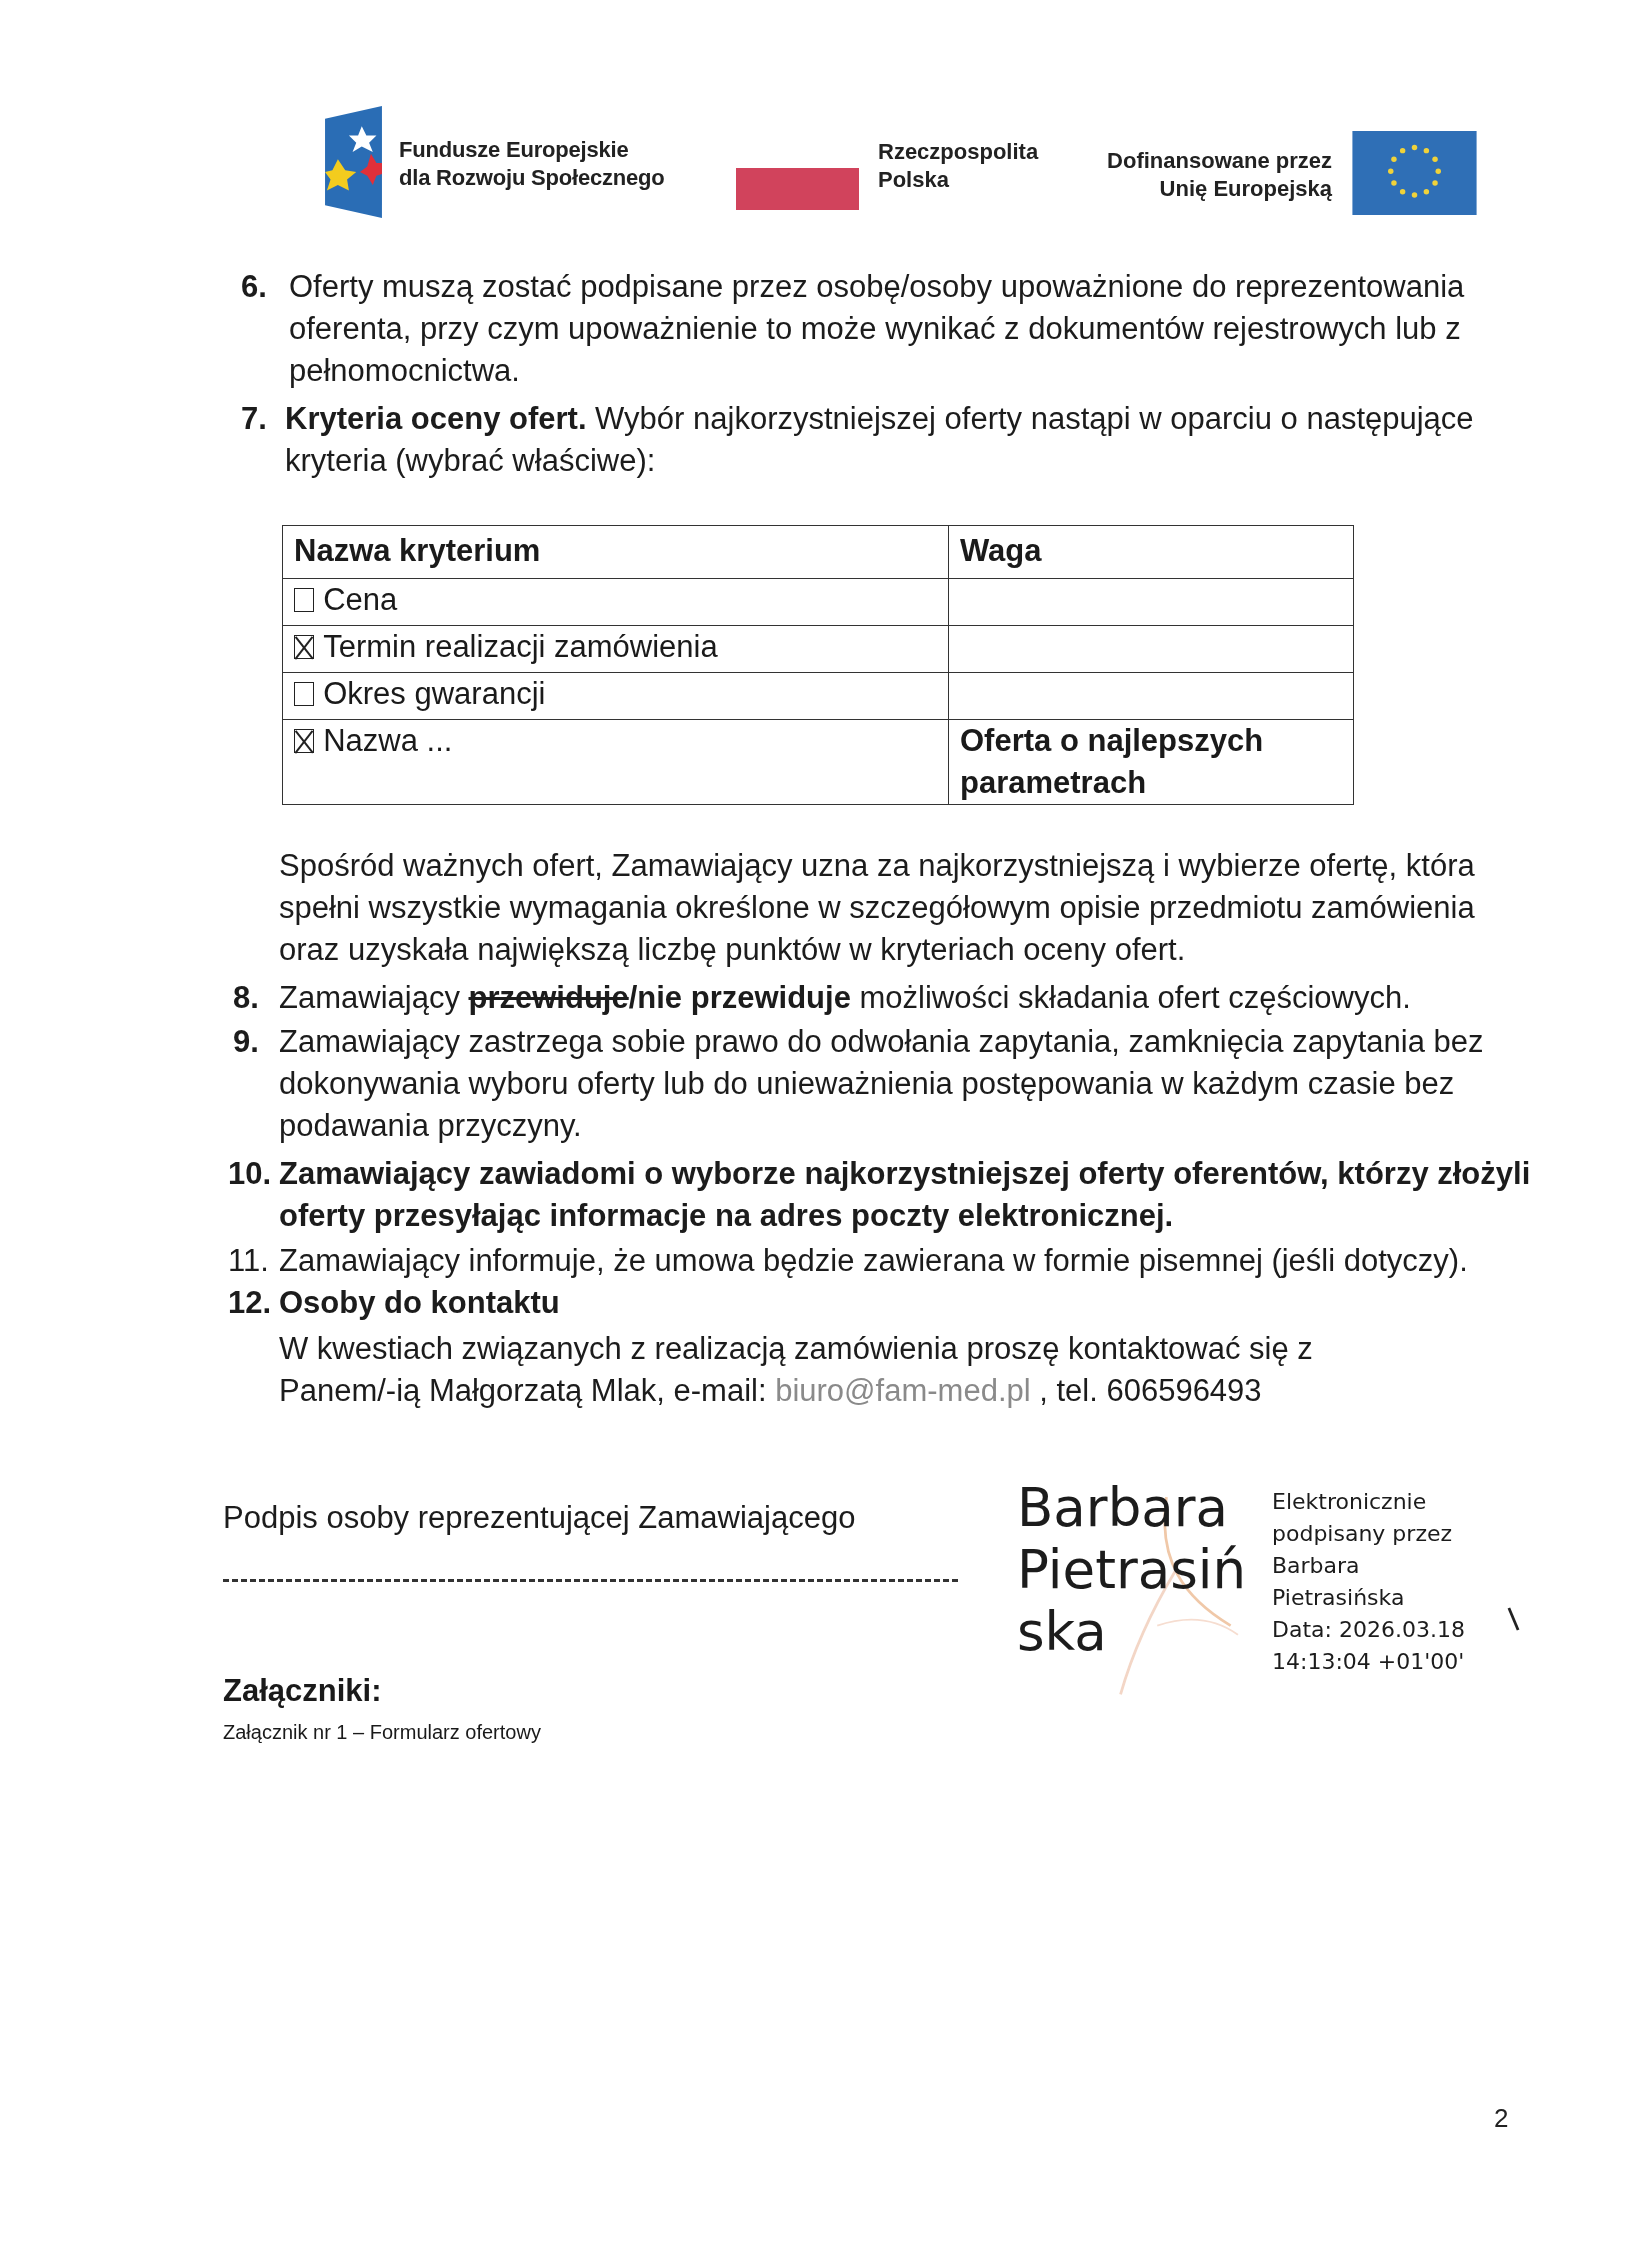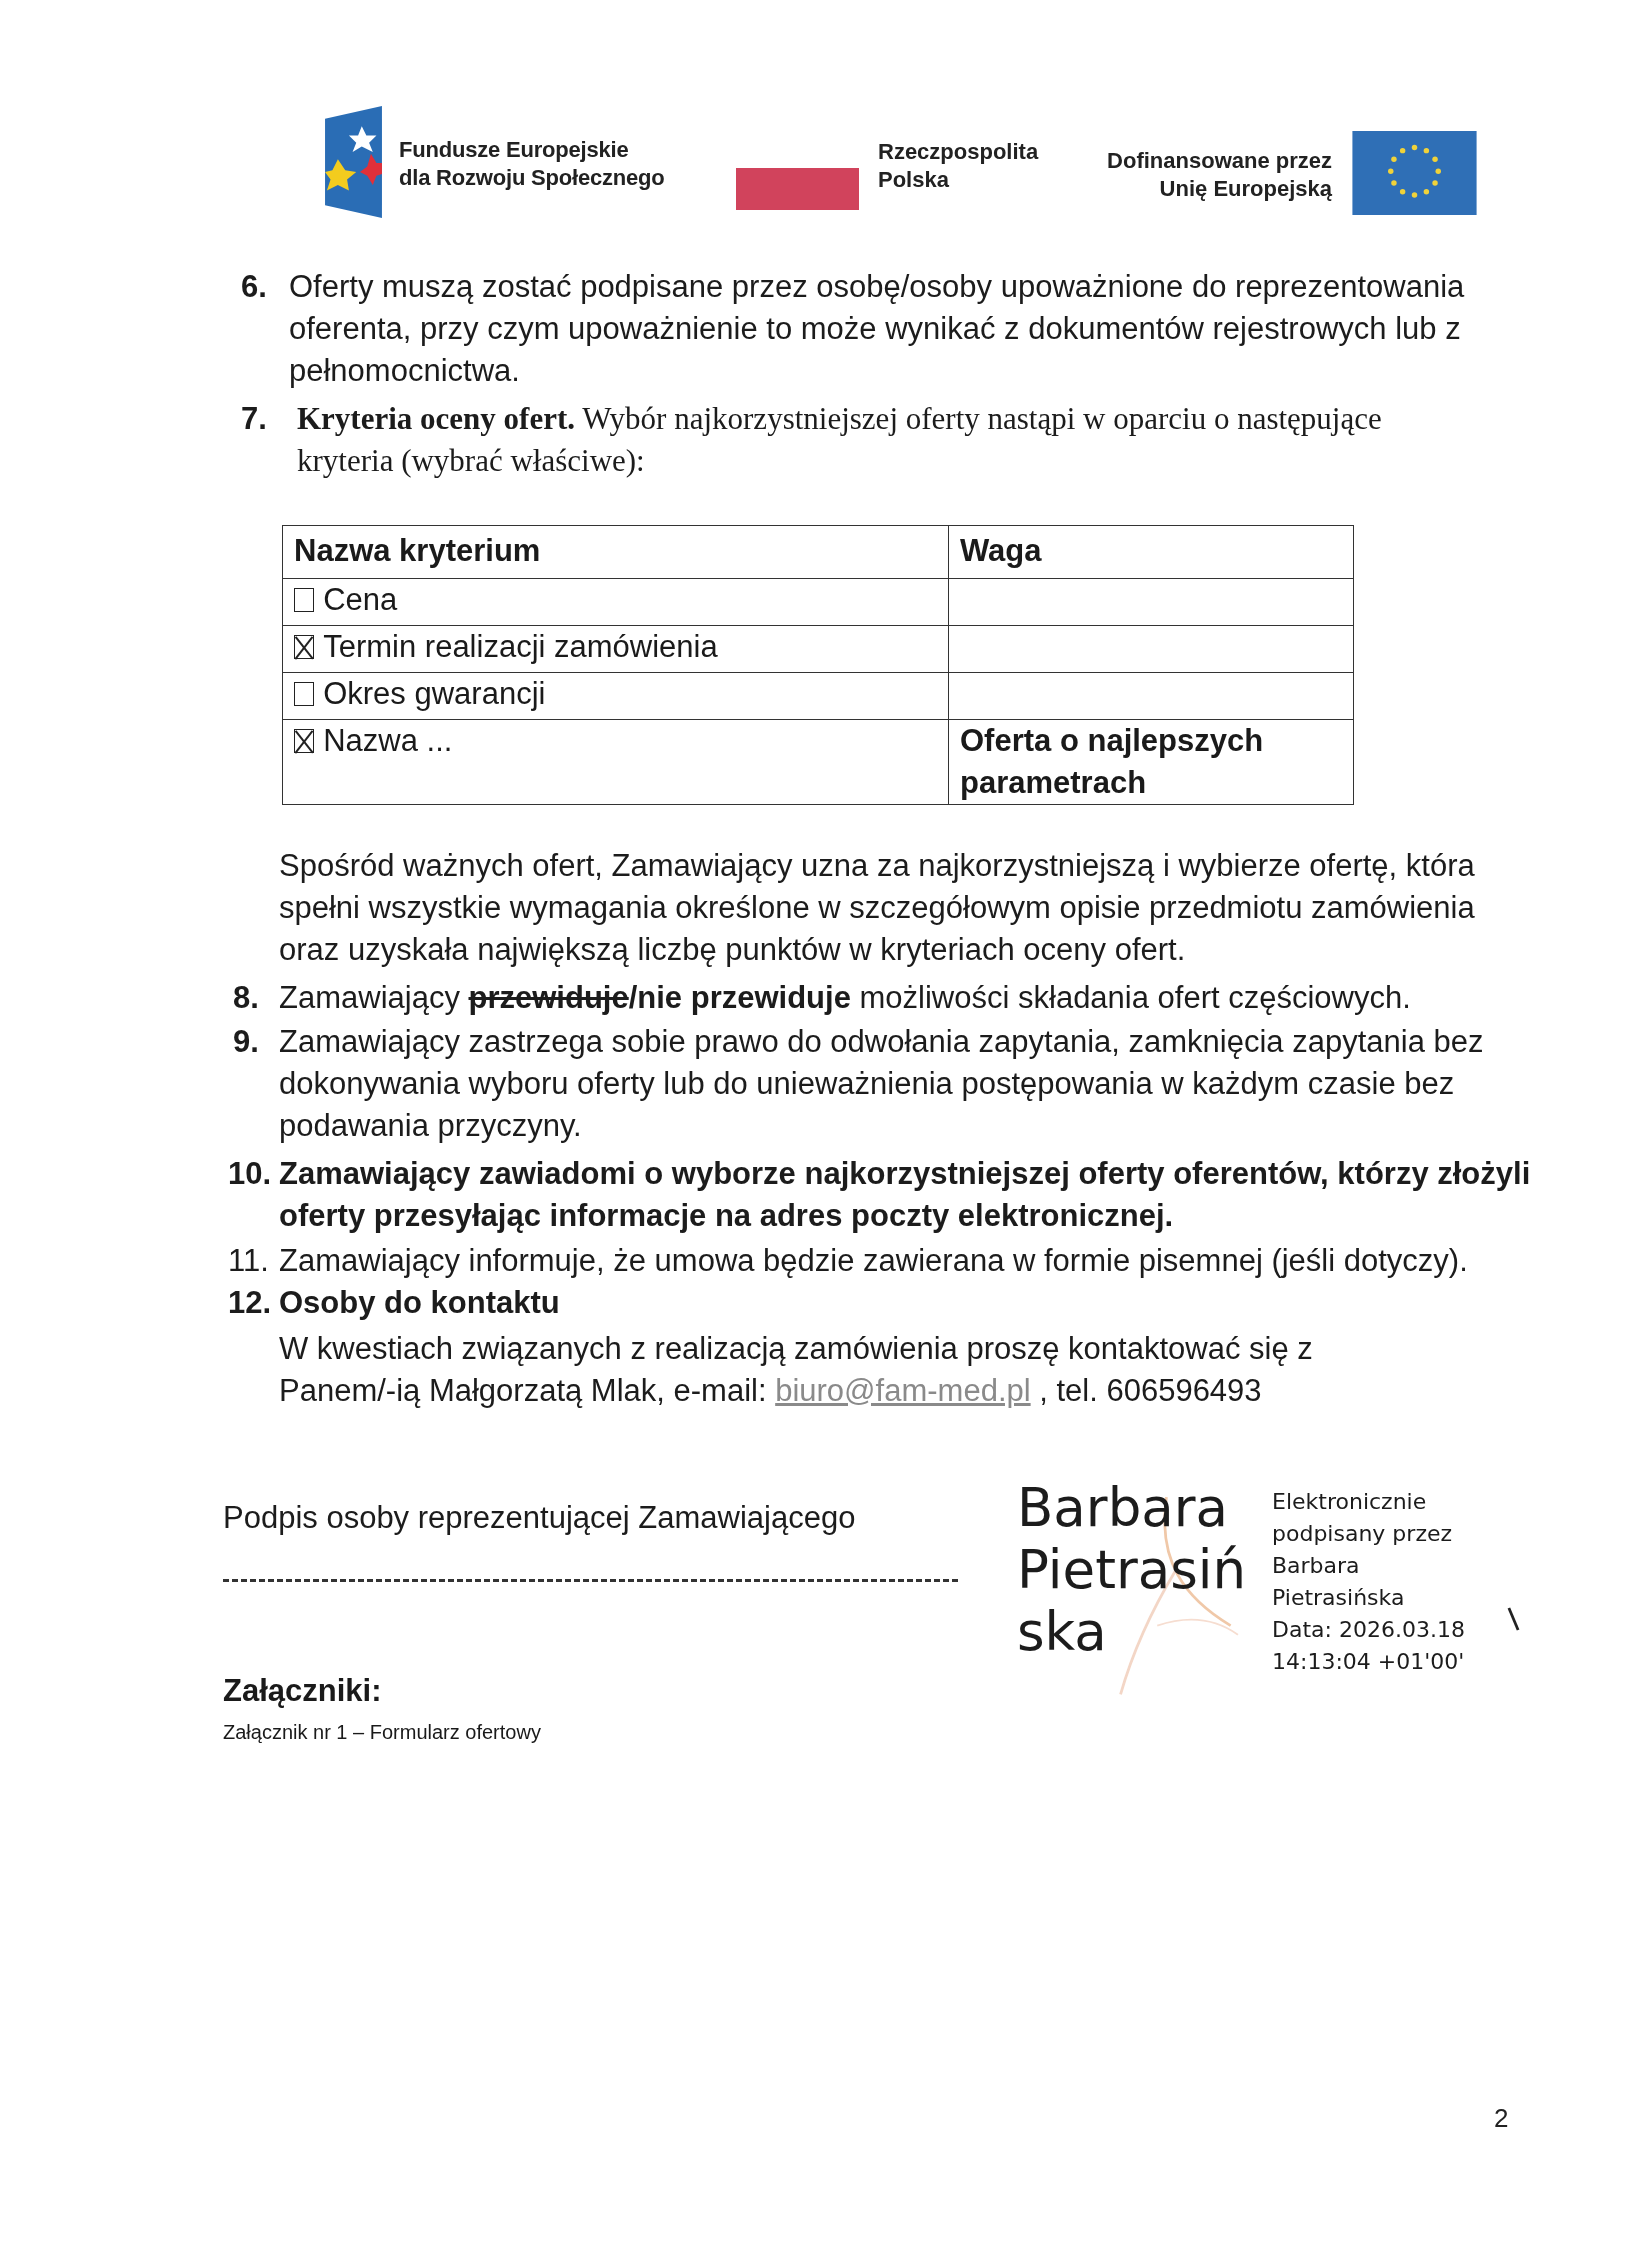--- a/index.html
+++ b/index.html
@@ -18,21 +18,21 @@
   .eu-text { position: absolute; left: 1001px; top: 147px; width: 272px; font-size: 22px;
              font-weight: bold; line-height: 27.5px; color: #222; text-align: right; }
   .eu-flag { position: absolute; left: 1293px; top: 131px; width: 125px; height: 84px; }
 
   
   .item { position: absolute; font-size: 31px; line-height: 42px; color: #1c1c1c; }
   .num { position: absolute; left: 0; top: 0; }
   .txt { position: absolute; top: 0; }
   .bold { font-weight: bold; }
   .strike { text-decoration: line-through; font-weight: bold; }
-  .link { color: #8a8a8a; text-decoration: underline; }
+  .link { color: #8a8a8a; }
 
   
   .crit-table { position: absolute; left: 282px; top: 525px; width: 1072px;
                 border-collapse: collapse; font-size: 31px; }
   .crit-table td { border: 1.8px solid #333; padding: 0 11px; vertical-align: top;
                    height: 46px; line-height: 42px; }
   .crit-table td.col1 { width: 643px; margin-top: 16px; }
   .crit-table tr.hdr td { height: 48px; padding-top: 3.7px; }
   .crit-table tr.last td { height: 84px; }
   .cb { display: inline-block; width: 20px; height: 24px; border: 1.8px solid #222;
@@ -103,21 +103,21 @@
   <span class="num bold">6.</span>
   <div class="txt" style="left:48px;">
     <div>Oferty muszą zostać podpisane przez osobę/osoby upoważnione do reprezentowania</div>
     <div>oferenta, przy czym upoważnienie to może wynikać z dokumentów rejestrowych lub z</div>
     <div>pełnomocnictwa.</div>
   </div>
 </div>
 
 <div class="item" style="left:241px; top:398px; width:1286px; height:87px;">
   <span class="num bold">7.</span>
-  <div class="txt" style="left:56px; width:1249px;font-family:Liberation Serif, serif;">
+  <div class="txt" style="left:44px; width:1249px;">
     <div><span class="bold">Kryteria oceny ofert.</span><span> Wybór najkorzystniejszej oferty nastąpi w oparciu o następujące</span></div>
     <div>kryteria (wybrać właściwe):</div>
   </div>
 </div>
 
 <table class="crit-table">
   <tbody>
       <tr class="hdr">
     <td class="col1 bold">Nazwa kryterium</td>
     <td class="bold">Waga</td>

